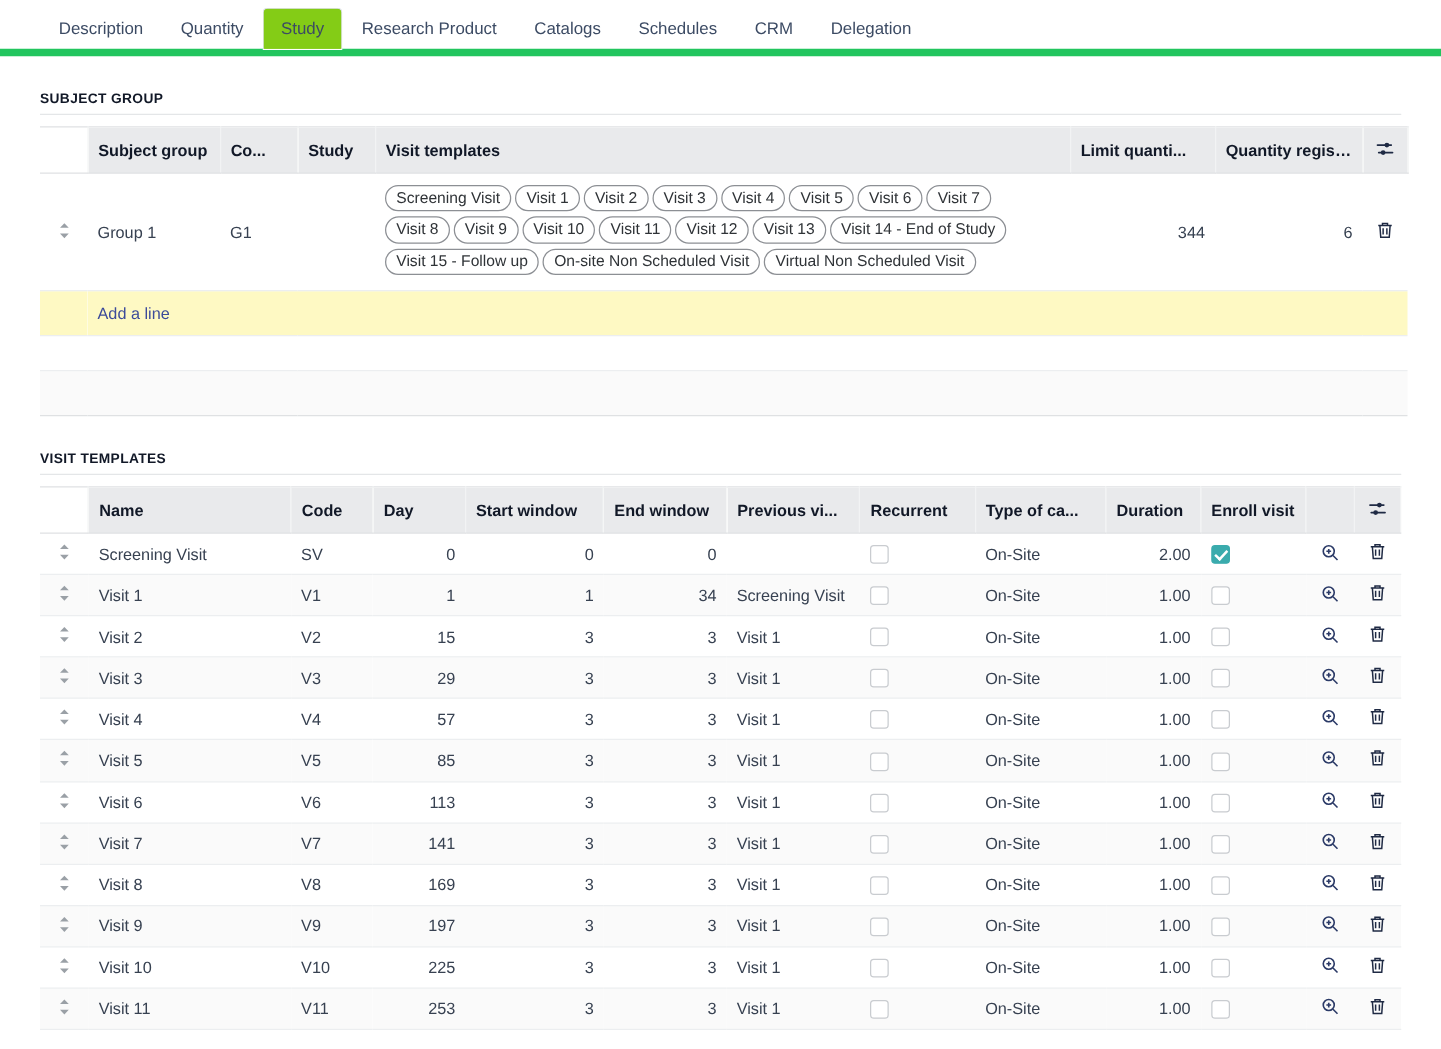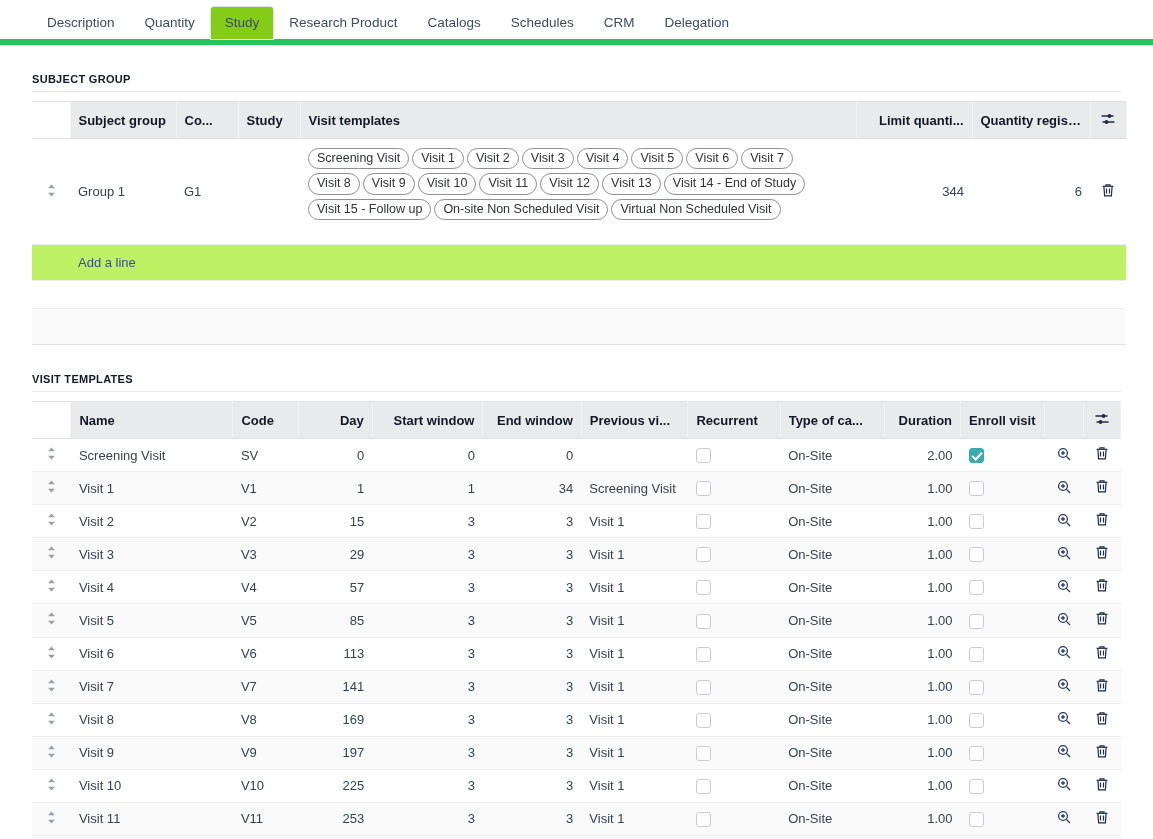--- a/index.html
+++ b/index.html
@@ -77,21 +77,21 @@
     overflow: hidden;
     text-overflow: ellipsis;
     vertical-align: middle;
     height: 37px;
     cursor: pointer;
   }
   thead th.handlecol {
     background: #ffffff;
     border-right: 1px solid #f2f3f4;
   }
-  thead th.num { text-align: right; }
+  thead th.num { }
   thead th.optcol { background: #e9eaec; text-align: center; padding: 0; }
   thead th.blankcol { background: #e9eaec; border-right: 1px solid #f2f3f4; }
 
   tbody td {
     font-size: 13px;
     color: #374151;
     padding: 8px 8px;
     border-bottom: 1px solid #eceef0;
     vertical-align: middle;
     white-space: nowrap;
@@ -117,28 +117,28 @@
     border-radius: 11px;
     padding: 2px 8px 3px 8px;
     font-size: 12.5px;
     line-height: 1.15;
     color: #2f3337;
     background: #ffffff;
     margin: 0 3px 4px 0;
     white-space: nowrap;
     cursor: pointer;
   }
-  .tagwrap { white-space: normal; padding-top: 9px; padding-bottom: 20px; }
+  .tagwrap { white-space: normal; padding-top: 9px; padding-bottom: 8px; }
 
   .addline {
     color: #3c4b9a;
     font-size: 13px;
     cursor: pointer;
   }
-  tr.addrow td { background: #bef264; border-bottom: 1px solid #eceef0; height: 36px; }
+  tr.addrow td { background: #fef9c3; border-bottom: 1px solid #eceef0; height: 36px; }
   tr.emptyrow td { background: #ffffff; border-bottom: 1px solid #eceef0; height: 28px; }
   tr.emptyrow2 td { background: #fafafa; border-bottom: 1px solid #dfe1e3; height: 36px; }
 
   
   .cb {
     display: inline-block;
     width: 15px; height: 15px;
     border: 1px solid #c9ccd0;
     border-radius: 3px;
     background: #ffffff;

